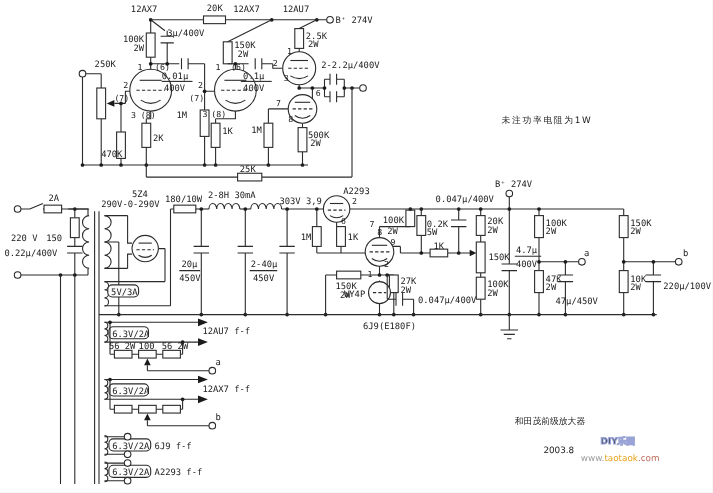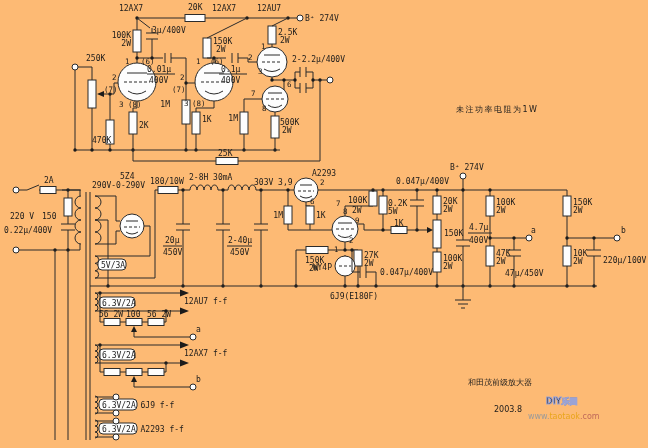--- a/index.html
+++ b/index.html
@@ -1,17 +1,17 @@
 <!DOCTYPE html>
 <html><head>
 <meta charset="utf-8">
 <style>
   html,body { margin:0; padding:0; background:#e8e8e8; }
   .stage {
-    position:relative; width:648px; height:448px; background:#fdba74;
+    position:relative; width:648px; height:448px; background:#ffffff;
     font-family:"DejaVu Sans Mono", monospace; overflow:hidden;
   }
   svg text {
     font-family:"DejaVu Sans Mono", monospace;
     font-size:8px; fill:#1b1b1b;
   }
   svg text.pin { font-size:7.5px; }
   svg text.cjk { font-family:"DejaVu Sans", sans-serif; }
   svg .w  { stroke:#2b2b2b; stroke-width:1; fill:none; }
   svg .cmp{ stroke:#2b2b2b; stroke-width:1; fill:#fdfdfd; }

